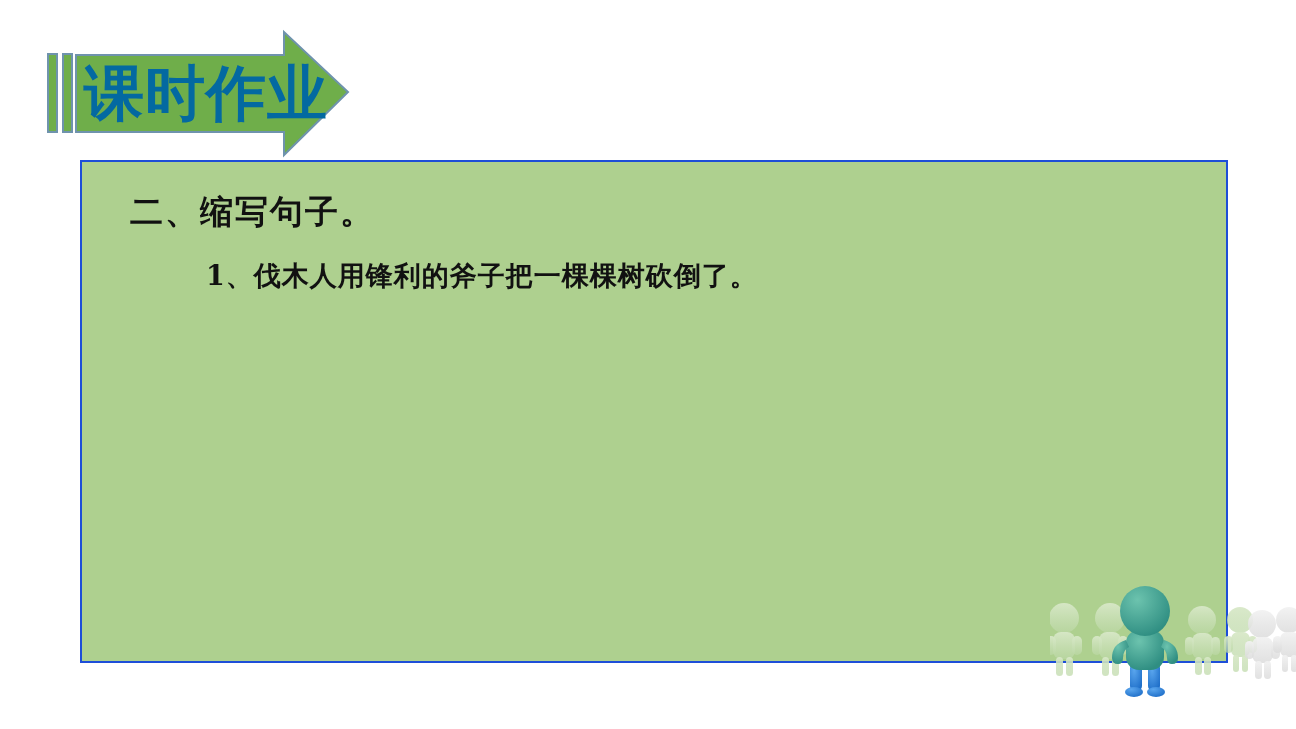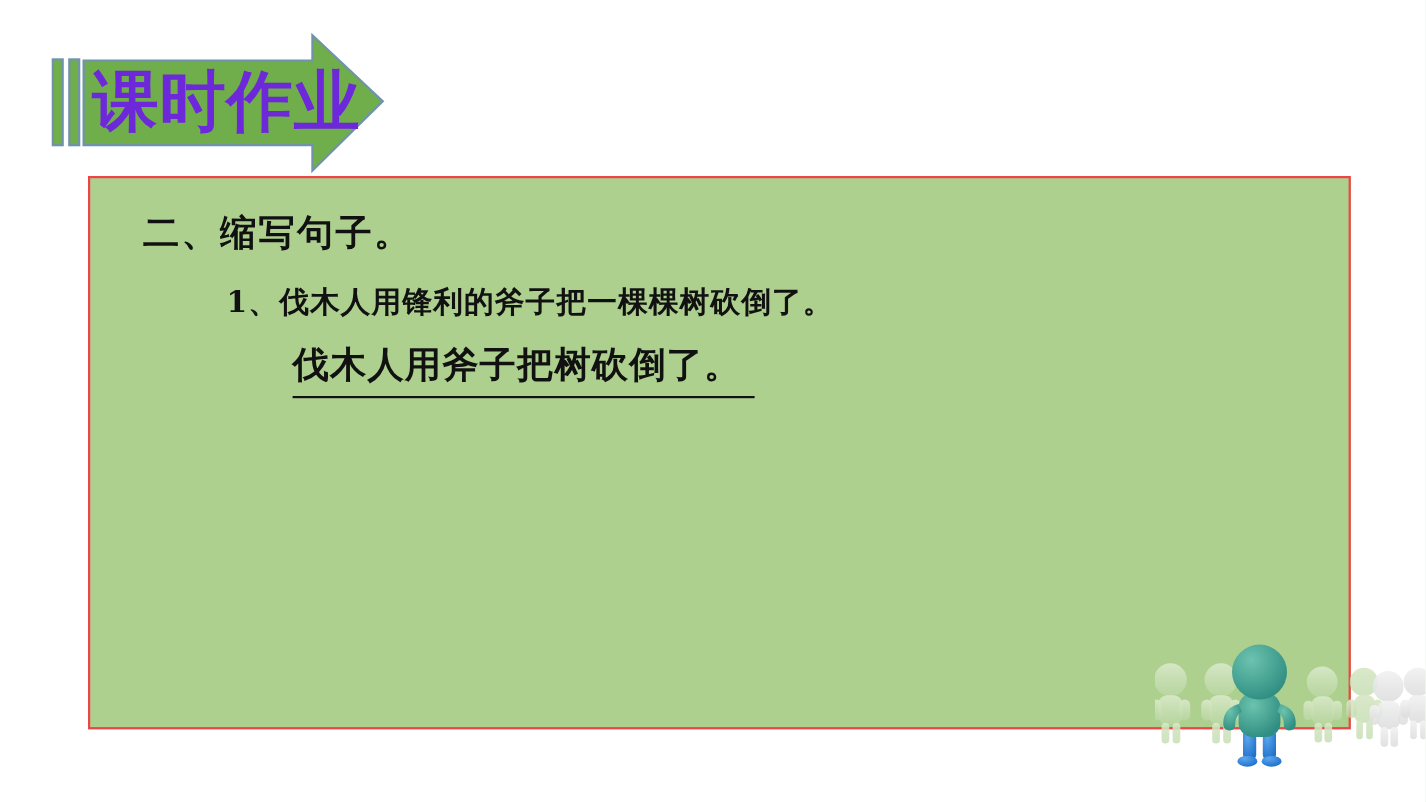--- a/index.html
+++ b/index.html
@@ -39,34 +39,34 @@
   #title-text {
     position: absolute;
     left: 38px;
     top: 26px;
     width: 240px;
     height: 56px;
     line-height: 78px;
     font-family: "DejaVu Sans", "Liberation Sans", sans-serif;
     font-size: 60px;
     font-weight: bold;
-    color: #6d28d9;
+    color: #0369a1;
     letter-spacing: 1px;
     white-space: nowrap;
   }
 
   
   #content-panel {
     position: absolute;
     left: 80px;
     top: 160px;
     width: 1148px;
     height: 503px;
     background: #aed08f;
-    border: 2px solid #ef4444;
+    border: 2px solid #1d4ed8;
     box-sizing: border-box;
   }
 
   #content-body {
     position: absolute;
     left: 0;
     top: 0;
     right: 0;
     bottom: 0;
     padding: 28px 0 0 48px;
@@ -142,23 +142,20 @@
     <div id="title-text">课时作业</div>
   </div>
 
   <div id="content-panel">
     <div id="content-body">
 
       <div class="section-heading">二、缩写句子。</div>
 
       <div class="qa-group">
         <div class="question-line"><span>1、</span><span>伐木人用锋利的斧子把一棵棵树砍倒了。</span></div>
-        <div class="answer-row">
-          <span class="answer-line">伐木人用斧子把树砍倒了。</span>
-        </div>
       </div>
 
       <div class="qa-group">
       </div>
 
       <div class="qa-group">
       </div>
 
     </div>
   </div>

